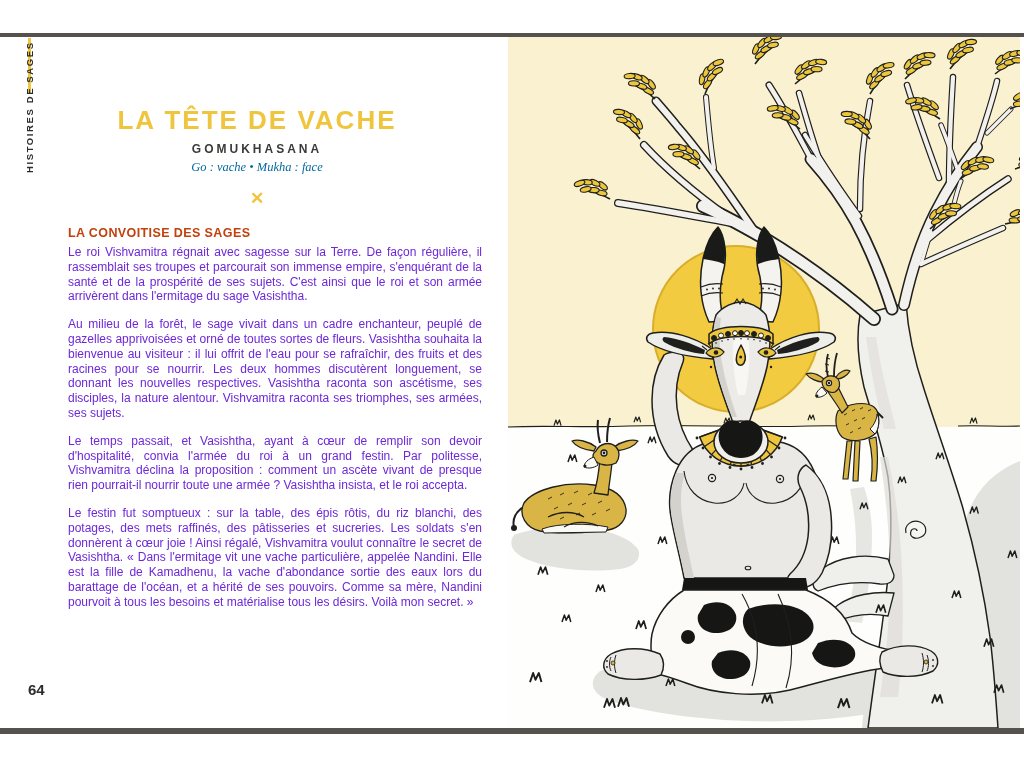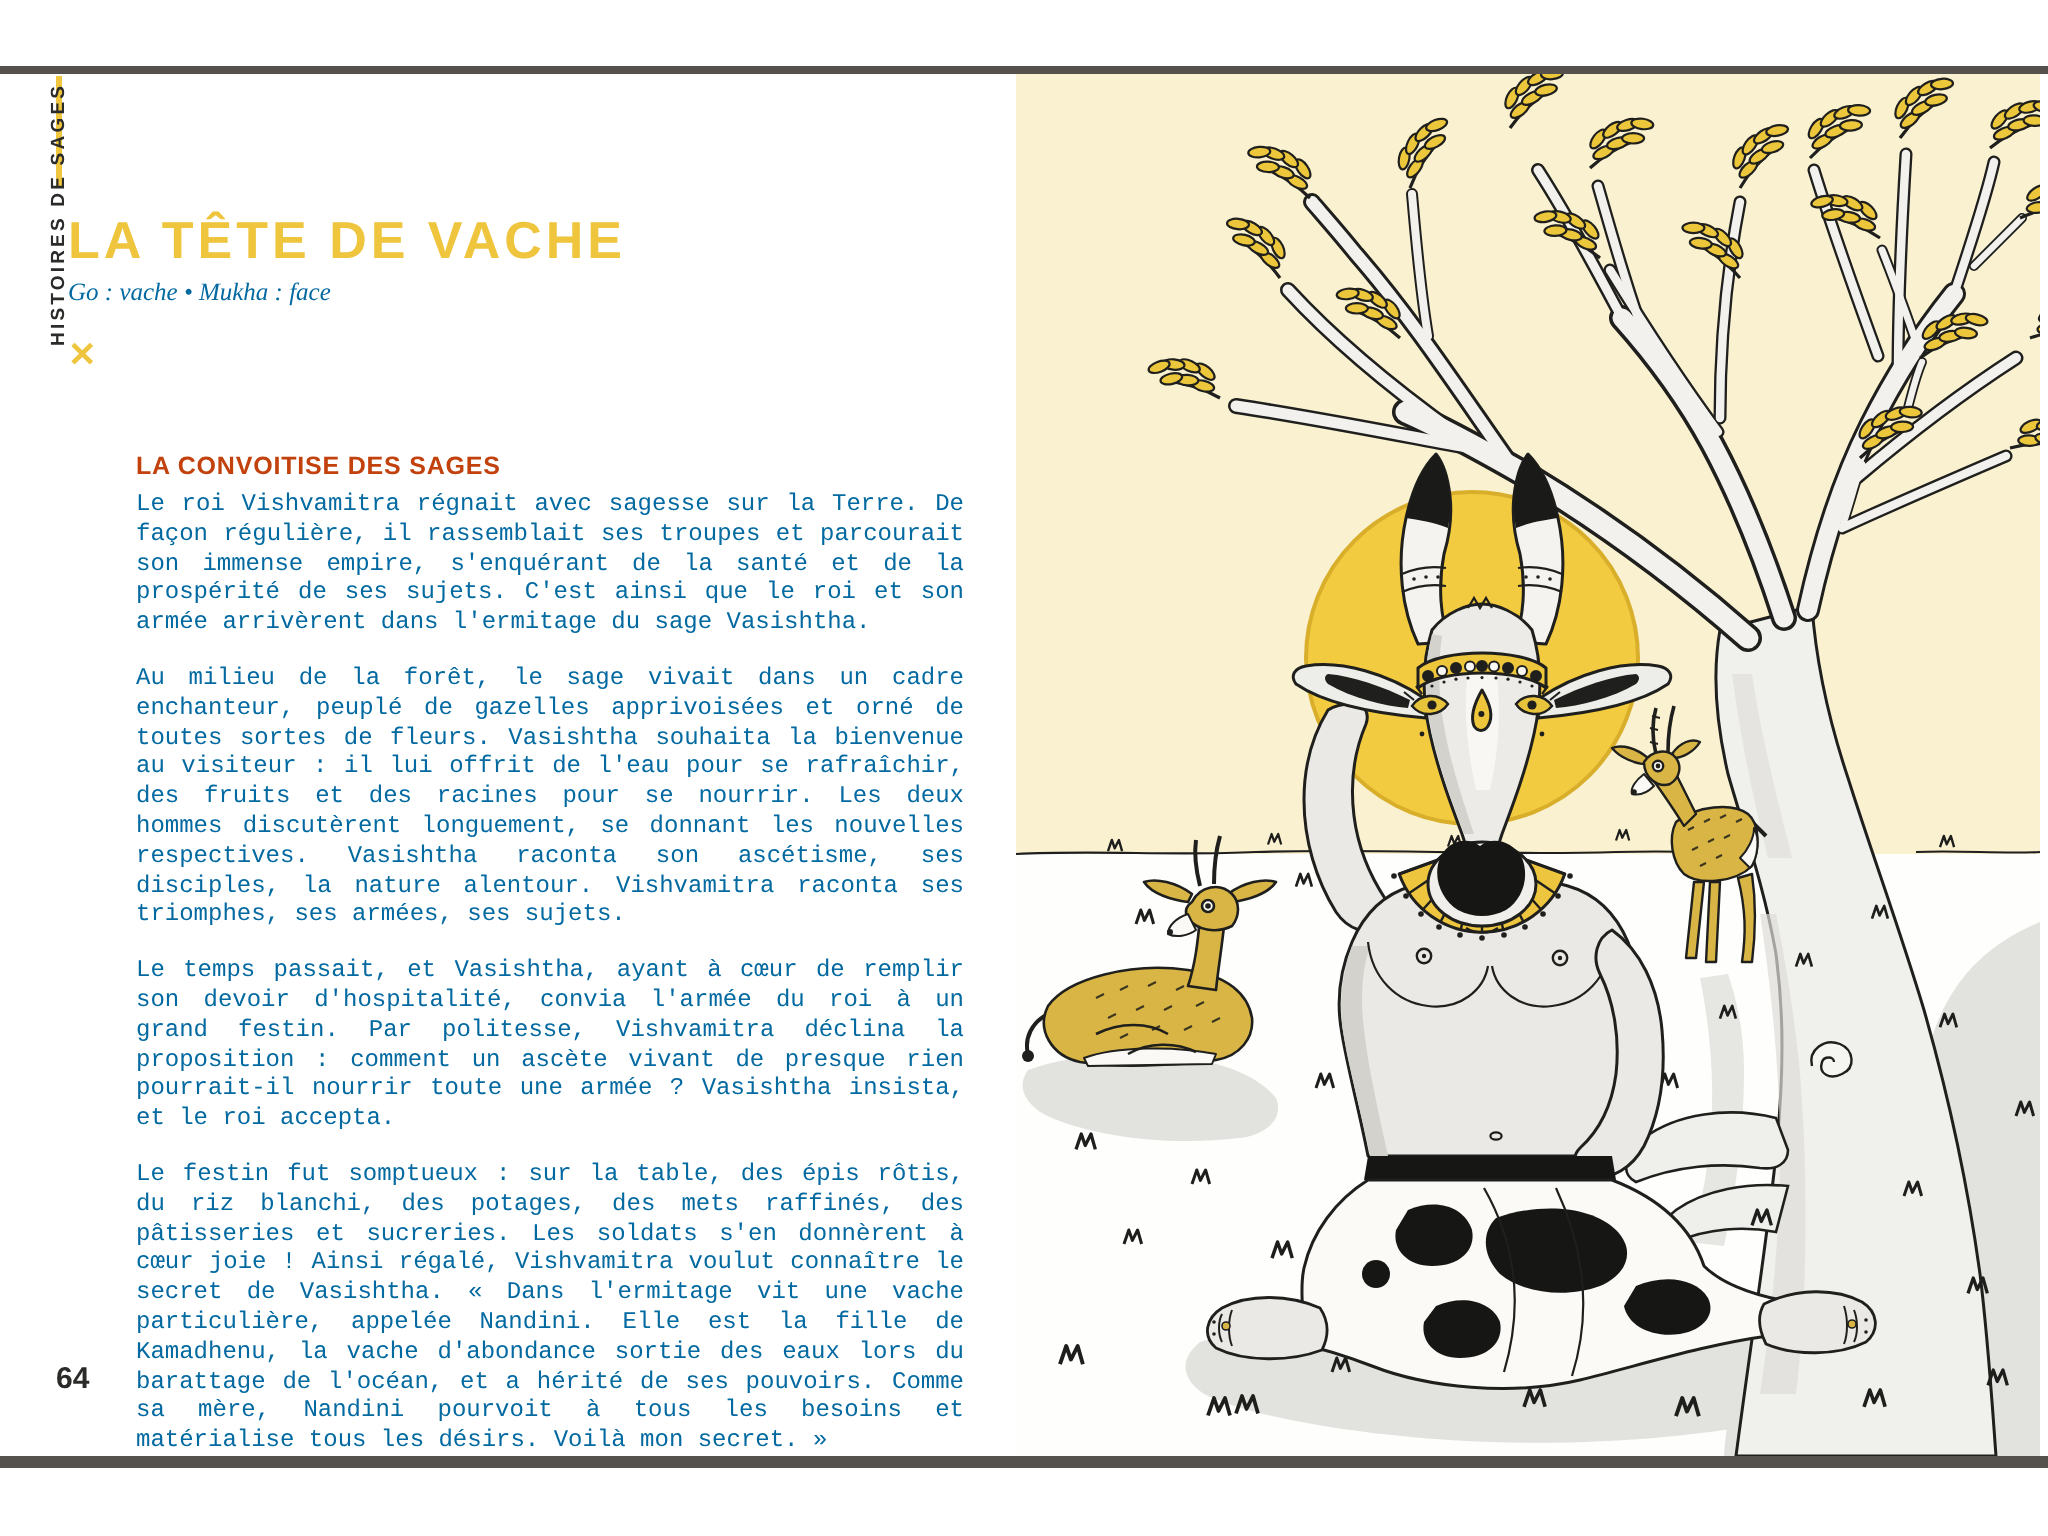--- a/index.html
+++ b/index.html
@@ -11,31 +11,31 @@
   .rule-top{top:33px;height:4px}
   .rule-bottom{top:728px;height:6px}
 
   .sidebar-line{position:absolute;left:28px;top:38px;width:3px;height:56px;background:#efc63e}
   .sidebar-label{
     position:absolute;left:24px;top:51px;height:122px;
     writing-mode:vertical-rl;transform:rotate(180deg);
     font-size:9.5px;font-weight:bold;letter-spacing:1.6px;color:#2b2b29;white-space:nowrap;
   }
 
-  .chapter-header{position:absolute;left:34px;top:106px;width:446px;text-align:left}
+  .chapter-header{position:absolute;left:34px;top:106px;width:446px;text-align:center}
   .chapter-title{font-size:26px;font-weight:800;letter-spacing:2px;color:#efc53e;margin:0;line-height:1.1}
   .chapter-subtitle{font-size:12px;font-weight:bold;letter-spacing:3px;color:#3a3a38;margin-top:7px}
   .chapter-translation{font-family:"Liberation Serif",serif;font-style:italic;font-size:12.5px;color:#0369a1;margin-top:4px}
   .chapter-ornament{color:#efc53e;font-size:17px;font-weight:bold;margin-top:13px}
 
   .article{position:absolute;left:68px;top:226px;width:414px}
   .article-heading{font-size:12.5px;font-weight:bold;letter-spacing:.4px;color:#c2410c;margin:0 0 5px 0}
   .article p{
-    font-family:Liberation Mono, monospace;font-size:12px;line-height:14.8px;
-    text-align:justify;color:#0369a1;margin:0 0 13px 0;
+    font-family:Liberation Sans, sans-serif;font-size:12px;line-height:14.8px;
+    text-align:justify;color:#6d28d9;margin:0 0 13px 0;
   }
 
   .page-number{position:absolute;left:28px;top:681px;font-size:15px;font-weight:bold;color:#2b2b29}
 
   .illustration{position:absolute;left:508px;top:37px;width:512px;height:691px}
   .illustration svg{display:block}
 
   
   .oln{stroke:#1f1f1d;stroke-width:1.5;stroke-linejoin:round}
   .thin{stroke:#1f1f1d;stroke-width:1.1;fill:none}
@@ -48,20 +48,21 @@
 
 <div class="rule rule-top"></div>
 <div class="rule rule-bottom"></div>
 
 <div>
   <div class="sidebar-line"></div>
   <div class="sidebar-label">HISTOIRES DE SAGES</div>
 
   <div class="chapter-header">
     <h1 class="chapter-title">LA TÊTE DE VACHE</h1>
+    <div class="chapter-subtitle">GOMUKHASANA</div>
     <div class="chapter-translation">Go : vache • Mukha : face</div>
     <div class="chapter-ornament">✕</div>
   </div>
 
   <div class="article">
     <h2 class="article-heading">LA CONVOITISE DES SAGES</h2>
     <p>Le roi Vishvamitra régnait avec sagesse sur la Terre. De façon régulière, il rassemblait ses troupes et parcourait son immense empire, s'enquérant de la santé et de la prospérité de ses sujets. C'est ainsi que le roi et son armée arrivèrent dans l'ermitage du sage Vasishtha.</p>
     <p>Au milieu de la forêt, le sage vivait dans un cadre enchanteur, peuplé de gazelles apprivoisées et orné de toutes sortes de fleurs. Vasishtha souhaita la bienvenue au visiteur : il lui offrit de l'eau pour se rafraîchir, des fruits et des racines pour se nourrir. Les deux hommes discutèrent longuement, se donnant les nouvelles respectives. Vasishtha raconta son ascétisme, ses disciples, la nature alentour. Vishvamitra raconta ses triomphes, ses armées, ses sujets.</p>
     <p>Le temps passait, et Vasishtha, ayant à cœur de remplir son devoir d'hospitalité, convia l'armée du roi à un grand festin. Par politesse, Vishvamitra déclina la proposition : comment un ascète vivant de presque rien pourrait-il nourrir toute une armée ? Vasishtha insista, et le roi accepta.</p>
     <p>Le festin fut somptueux : sur la table, des épis rôtis, du riz blanchi, des potages, des mets raffinés, des pâtisseries et sucreries. Les soldats s'en donnèrent à cœur joie ! Ainsi régalé, Vishvamitra voulut connaître le secret de Vasishtha. « Dans l'ermitage vit une vache particulière, appelée Nandini. Elle est la fille de Kamadhenu, la vache d'abondance sortie des eaux lors du barattage de l'océan, et a hérité de ses pouvoirs. Comme sa mère, Nandini pourvoit à tous les besoins et matérialise tous les désirs. Voilà mon secret. »</p>

